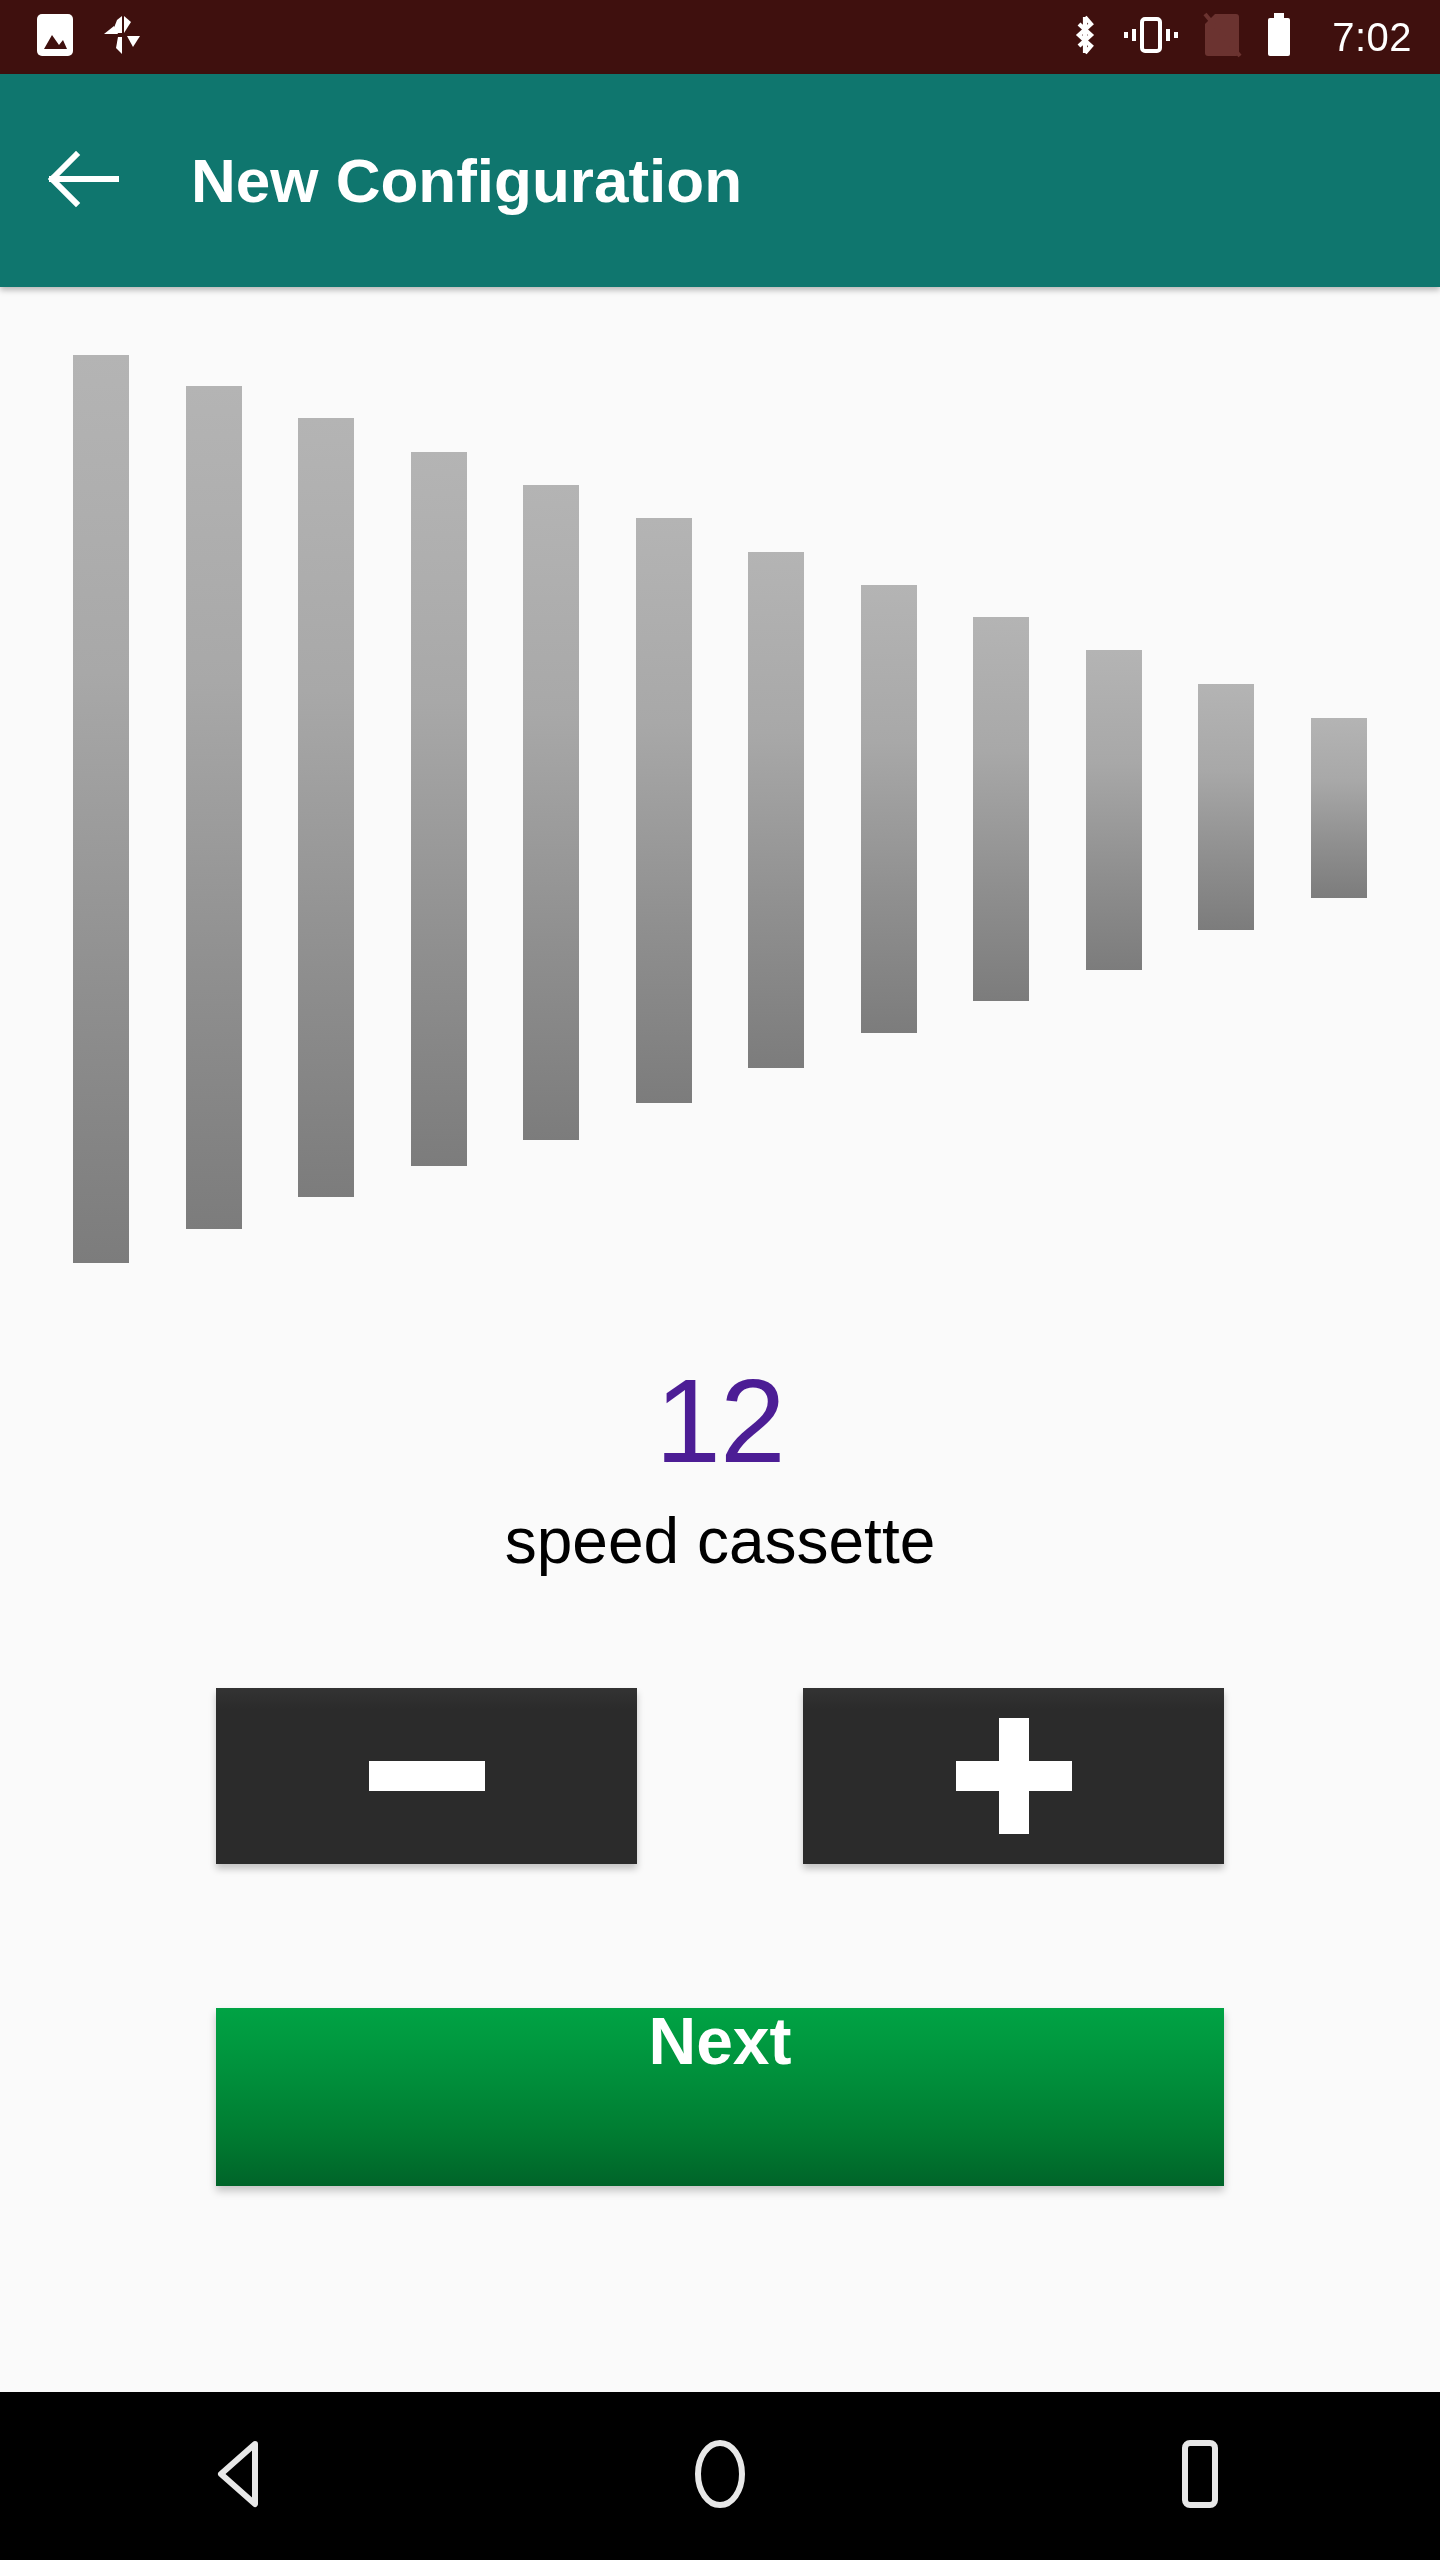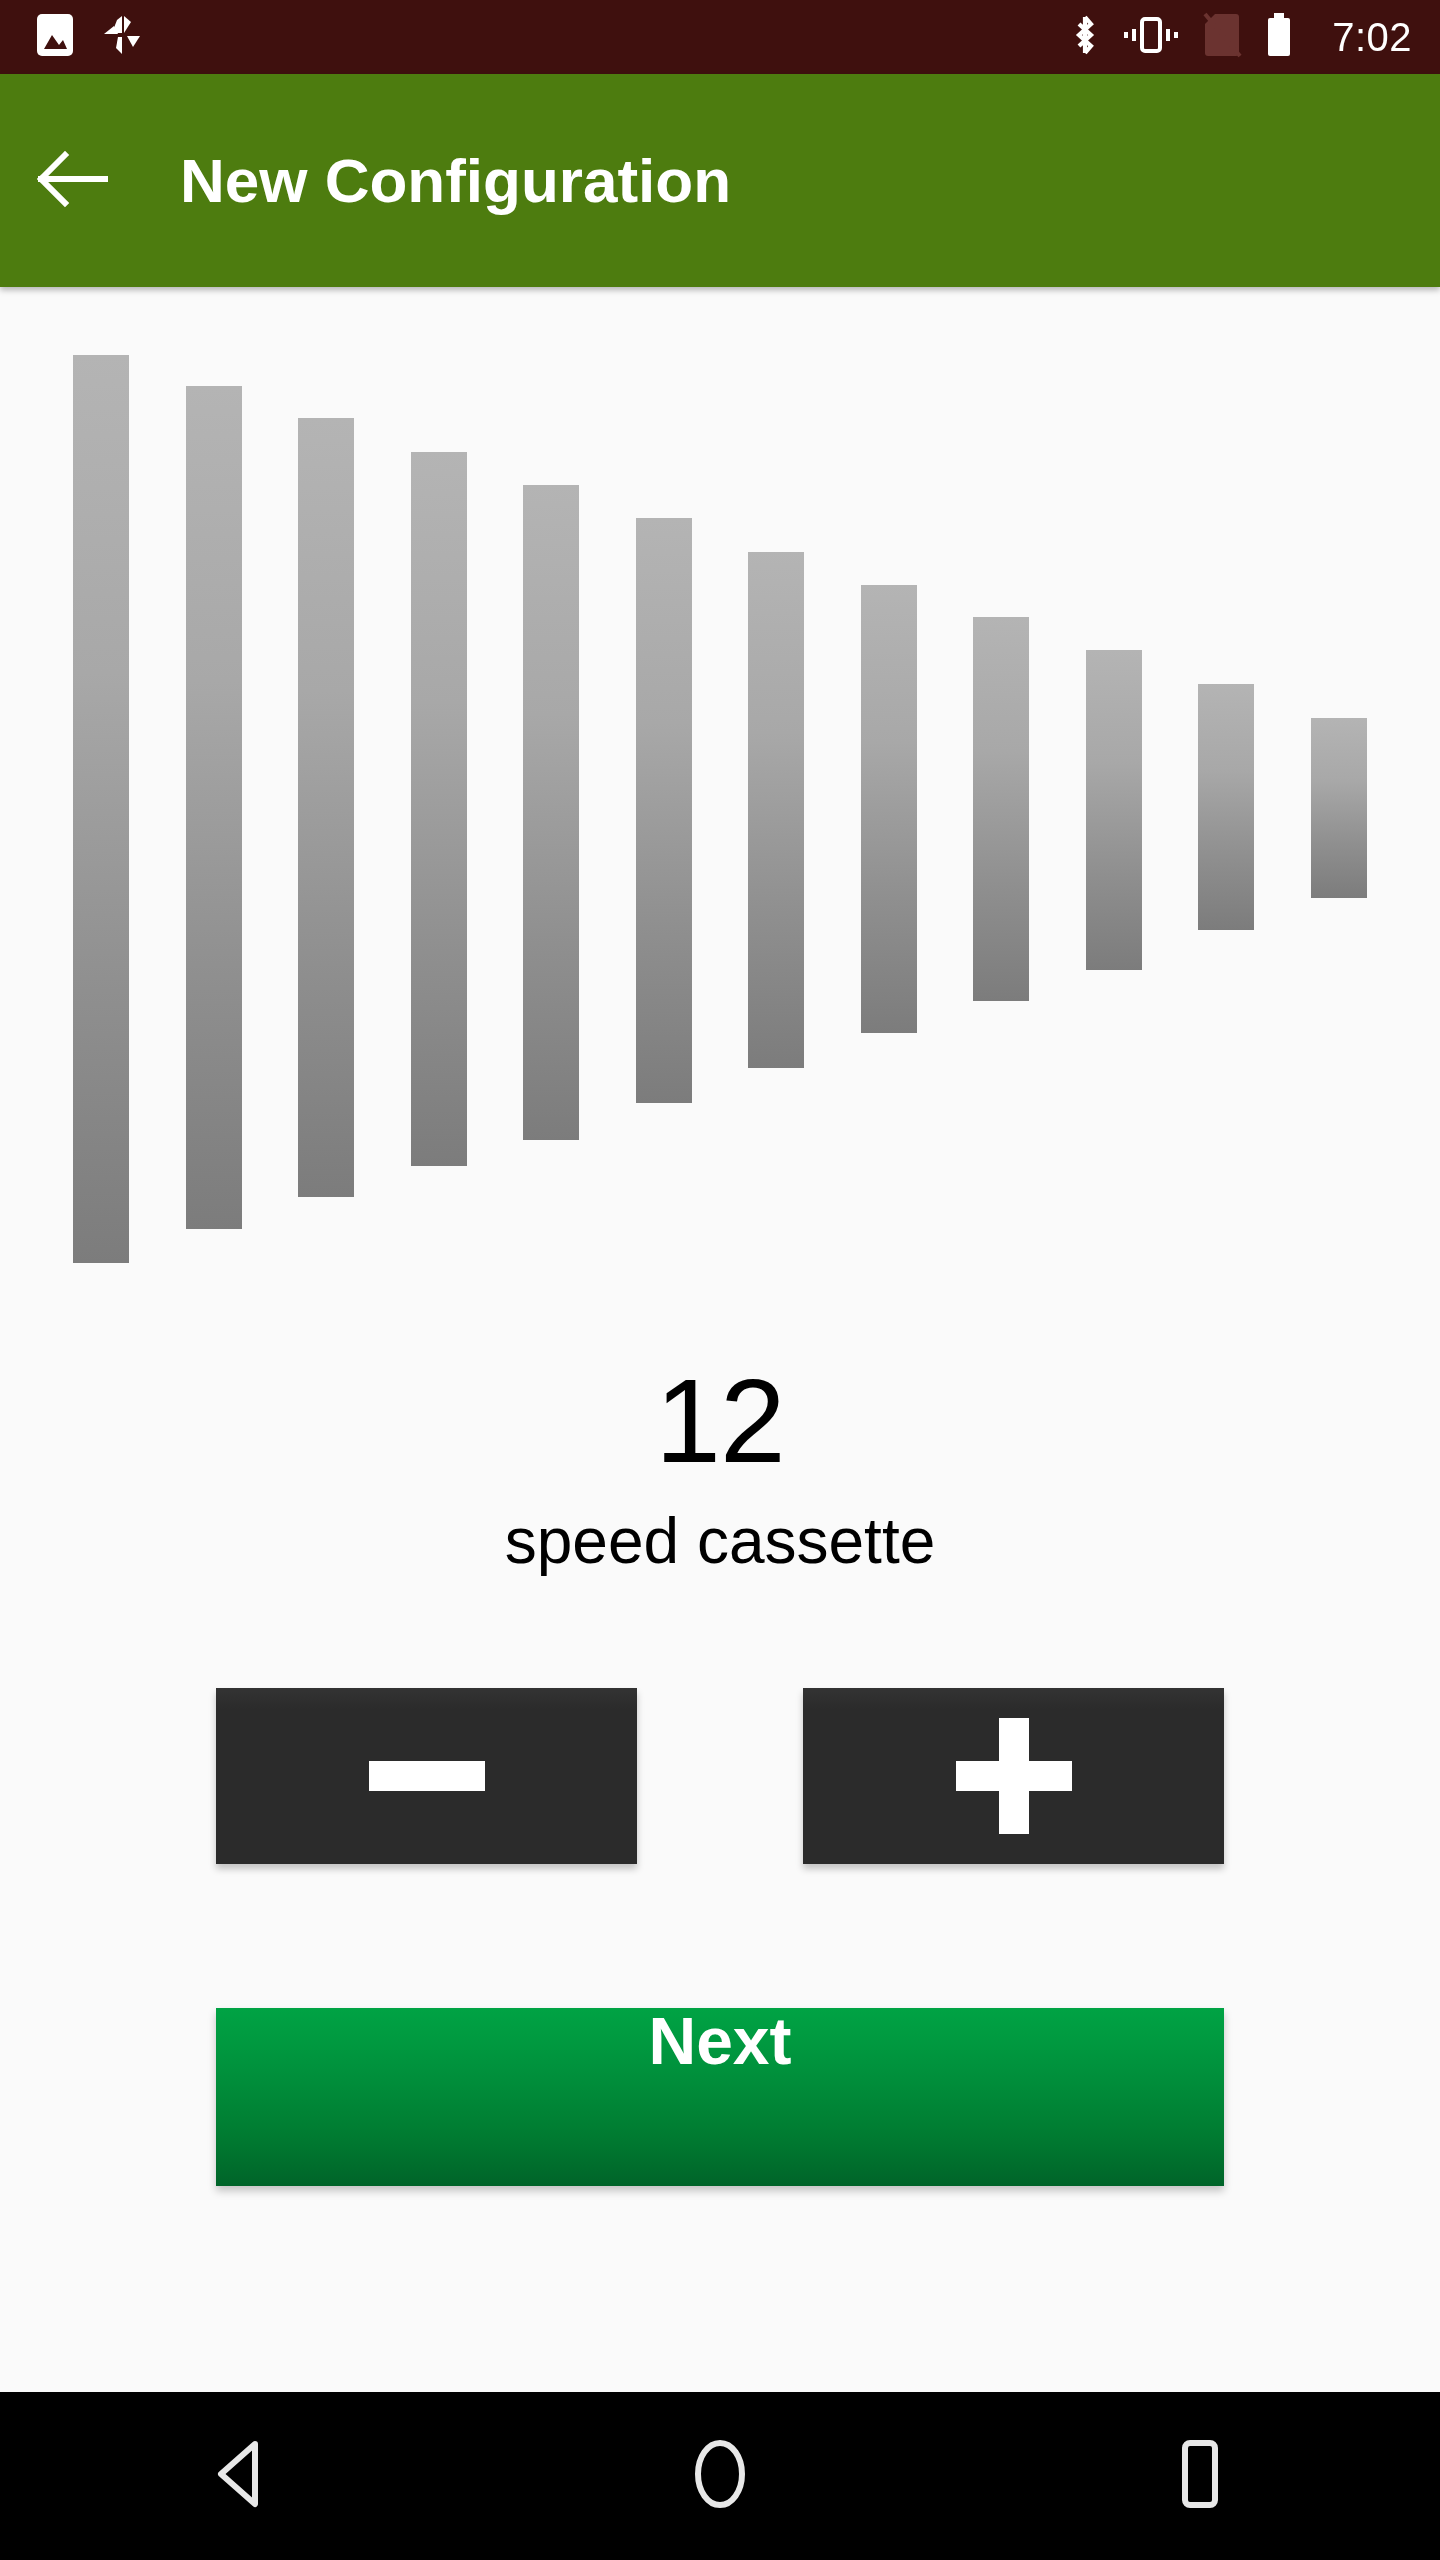--- a/index.html
+++ b/index.html
@@ -50,25 +50,25 @@
     margin-left: 16px;
     line-height: 1;
   }
 
   
   #app-bar {
     position: absolute;
     top: 74px; left: 0;
     width: 1440px;
     height: 213px;
-    background: #4d7c0f;
+    background: #0f766e;
     display: flex;
     align-items: center;
     box-sizing: border-box;
-    padding-left: 24px;
+    padding-left: 35px;
     box-shadow: 0 3px 6px rgba(0,0,0,0.28);
     z-index: 5;
   }
   #back-button {
     width: 96px;
     height: 96px;
     display: flex;
     align-items: center;
     justify-content: center;
     cursor: pointer;
@@ -105,21 +105,21 @@
   }
 
   
   #count-value {
     position: absolute;
     top: 1075px;
     left: 0;
     width: 1440px;
     text-align: center;
     font-size: 118px;
-    color: #000000;
+    color: #4c1d95;
     line-height: 1;
     letter-spacing: -1px;
   }
   #count-label {
     position: absolute;
     top: 1222px;
     left: 0;
     width: 1440px;
     text-align: center;
     font-size: 64px;

